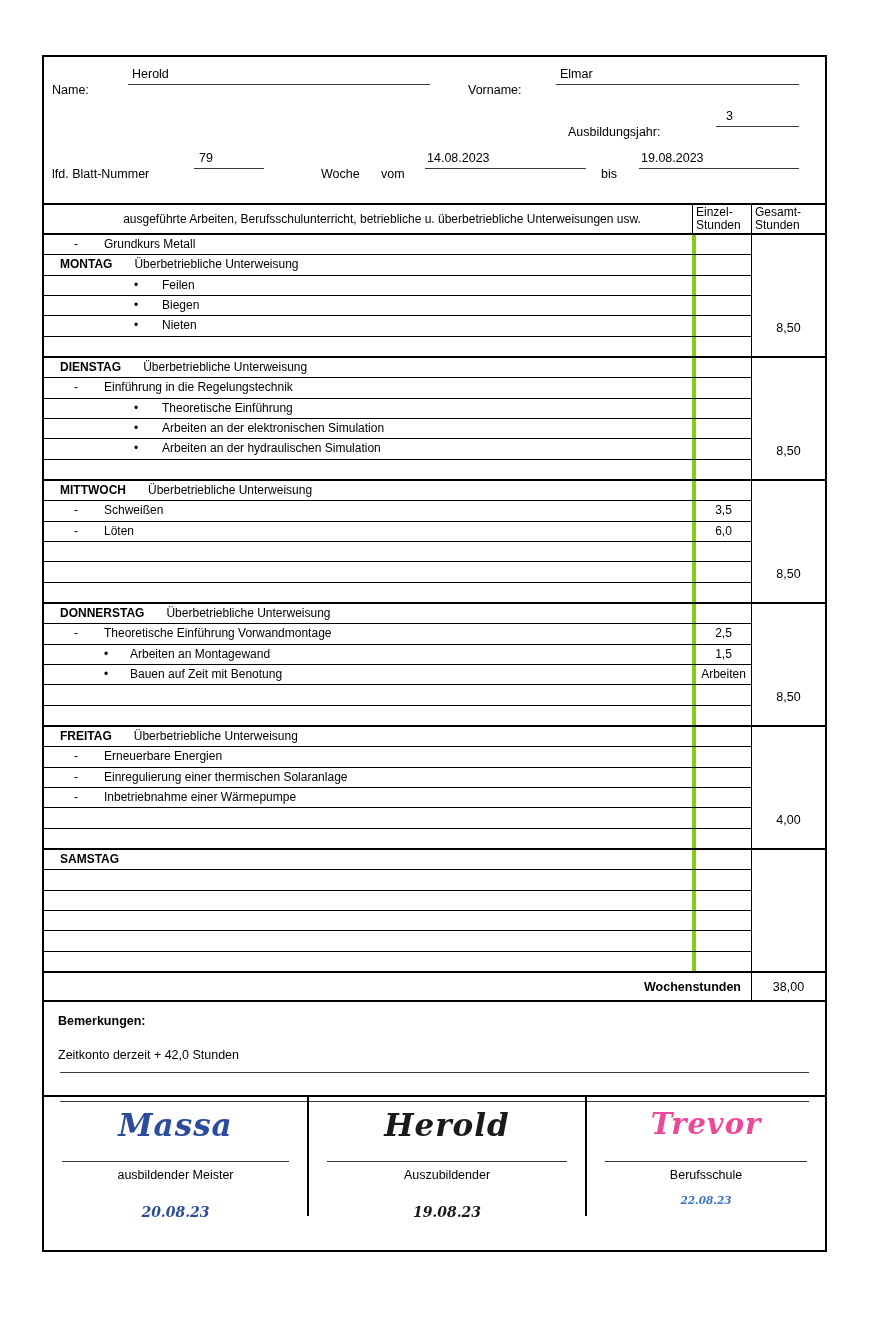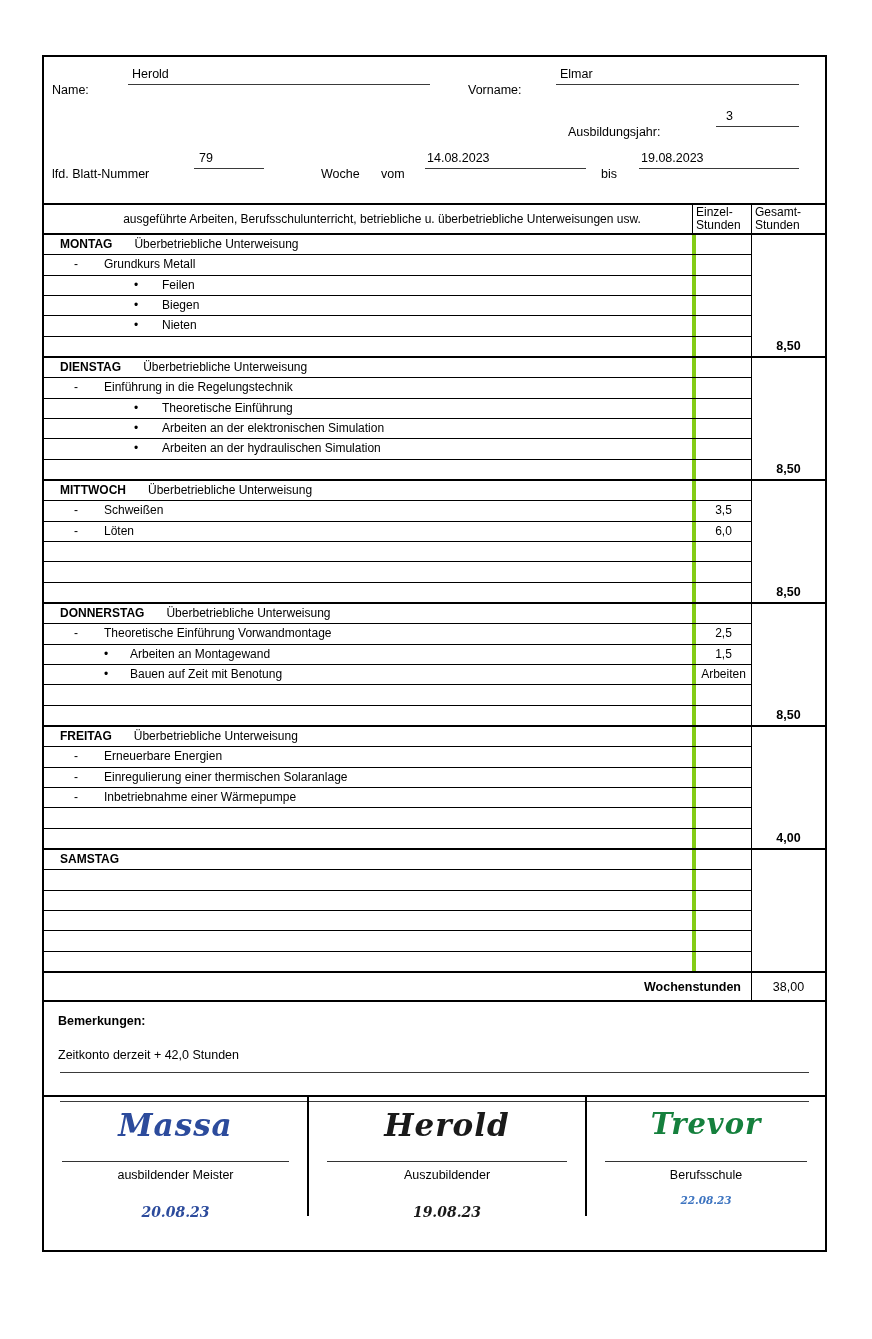--- a/index.html
+++ b/index.html
@@ -53,21 +53,21 @@
   .txt.bullet::before { content:"\2022"; position:absolute; left:90px; }
   .txt.bullet2 { padding-left:86px; }
   .txt.bullet2::before { content:"\2022"; position:absolute; left:60px; }
   .einzel-cell {
     width:59px; border-left:4px solid #84cc16; box-sizing:border-box;
     text-align:center; font-size:12px; line-height:19px; overflow:hidden; white-space:nowrap;
   }
   .gesamt-cell {
     width:74px; border-left:1px solid #000; box-sizing:border-box;
     display:flex; align-items:flex-end; justify-content:center;
-    font-size:12.5px; padding-bottom:3px;font-weight:bold;
+    font-size:12.5px; padding-bottom:21px;
   }
 
   .week-row { display:flex; height:29px; border-bottom:2px solid #000; box-sizing:border-box; }
   .week-label { flex:1; display:flex; align-items:center; justify-content:flex-end;
     font-weight:bold; font-size:12.5px; padding-right:10px; }
   .week-value { width:74px; border-left:1px solid #000; box-sizing:border-box;
     display:flex; align-items:center; justify-content:center; font-size:12.5px; }
 
   
   .remarks { position:relative; height:93px; font-size:12.5px; }
@@ -127,25 +127,25 @@
         <div class="desc">ausgeführte Arbeiten, Berufsschulunterricht, betriebliche u. überbetriebliche Unterweisungen usw.</div>
         <div class="col-einzel-h">Einzel-
 Stunden</div>
         <div class="col-gesamt-h">Gesamt-
 Stunden</div>
       </div>
       <div id="day-blocks">
           <div class="day-block">
             <div class="day-left">
               <div class="day-row">
+                <div class="txt dash">Grundkurs Metall</div>
+                <div class="einzel-cell"></div>
+              </div>
+              <div class="day-row">
                 <div class="txt day-head"><span class="day-name">MONTAG</span><span class="day-title">Überbetriebliche Unterweisung</span></div>
-                <div class="einzel-cell"></div>
-              </div>
-              <div class="day-row">
-                <div class="txt dash">Grundkurs Metall</div>
                 <div class="einzel-cell"></div>
               </div>
               <div class="day-row">
                 <div class="txt bullet">Feilen</div>
                 <div class="einzel-cell"></div>
               </div>
               <div class="day-row">
                 <div class="txt bullet">Biegen</div>
                 <div class="einzel-cell"></div>
               </div>
@@ -326,21 +326,21 @@
         <div class="sig-role">ausbildender Meister</div>
         <div class="sig-date" style="color: rgb(44, 75, 156);">20.08.23</div>
       </div>
       <div class="sig-cell c2">
         <div class="sig-name" style="color: rgb(26, 26, 26);">Herold</div>
         <div class="sig-line"></div>
         <div class="sig-role">Auszubildender</div>
         <div class="sig-date" style="color: rgb(26, 26, 26);">19.08.23</div>
       </div>
       <div class="sig-cell c3">
-        <div class="sig-name" style="color: #15803d;">Trevor</div>
+        <div class="sig-name" style="color: #ec4899;">Trevor</div>
         <div class="sig-line"></div>
         <div class="sig-role">Berufsschule</div>
         <div class="sig-date" style="color: rgb(61, 116, 192);">22.08.23</div>
       </div>
     </div>
 
   </div>
 </div>
 
 </body></html>

